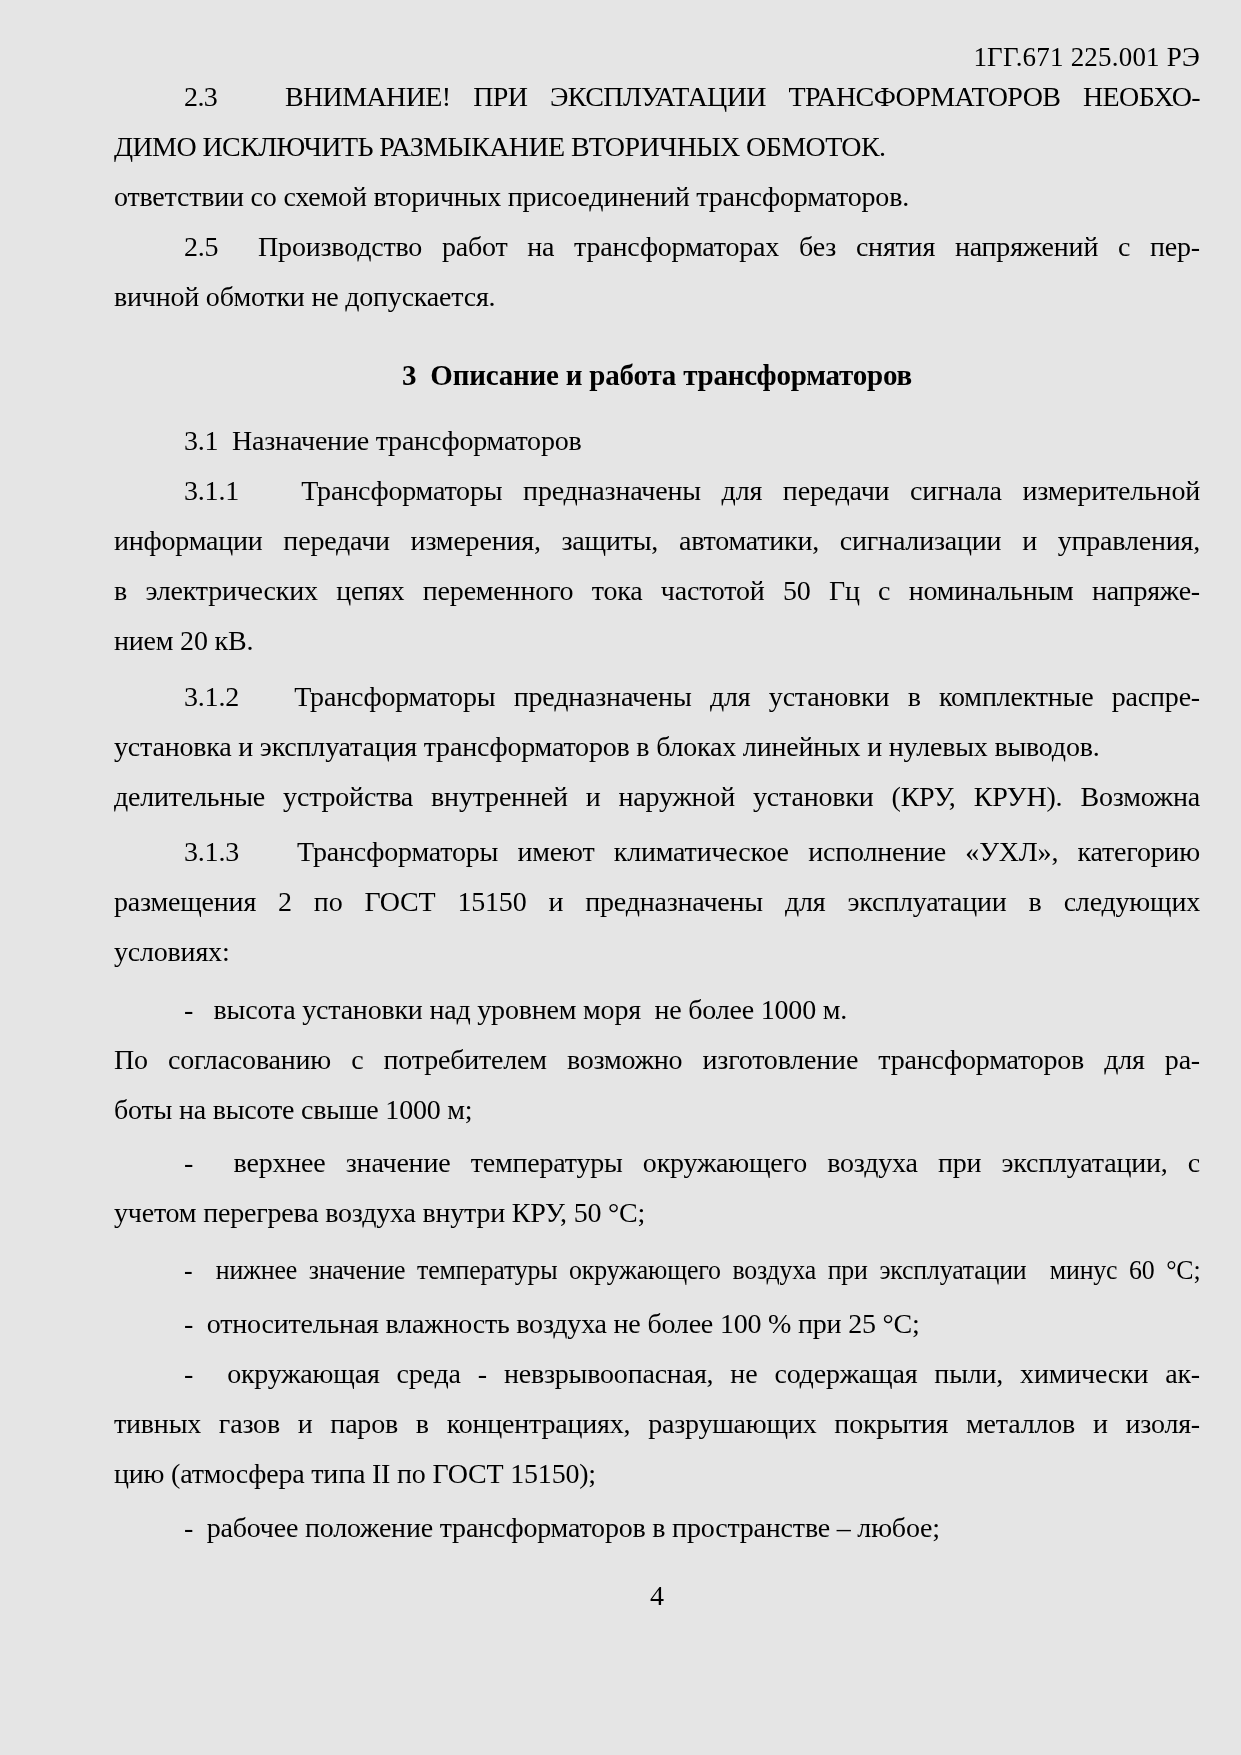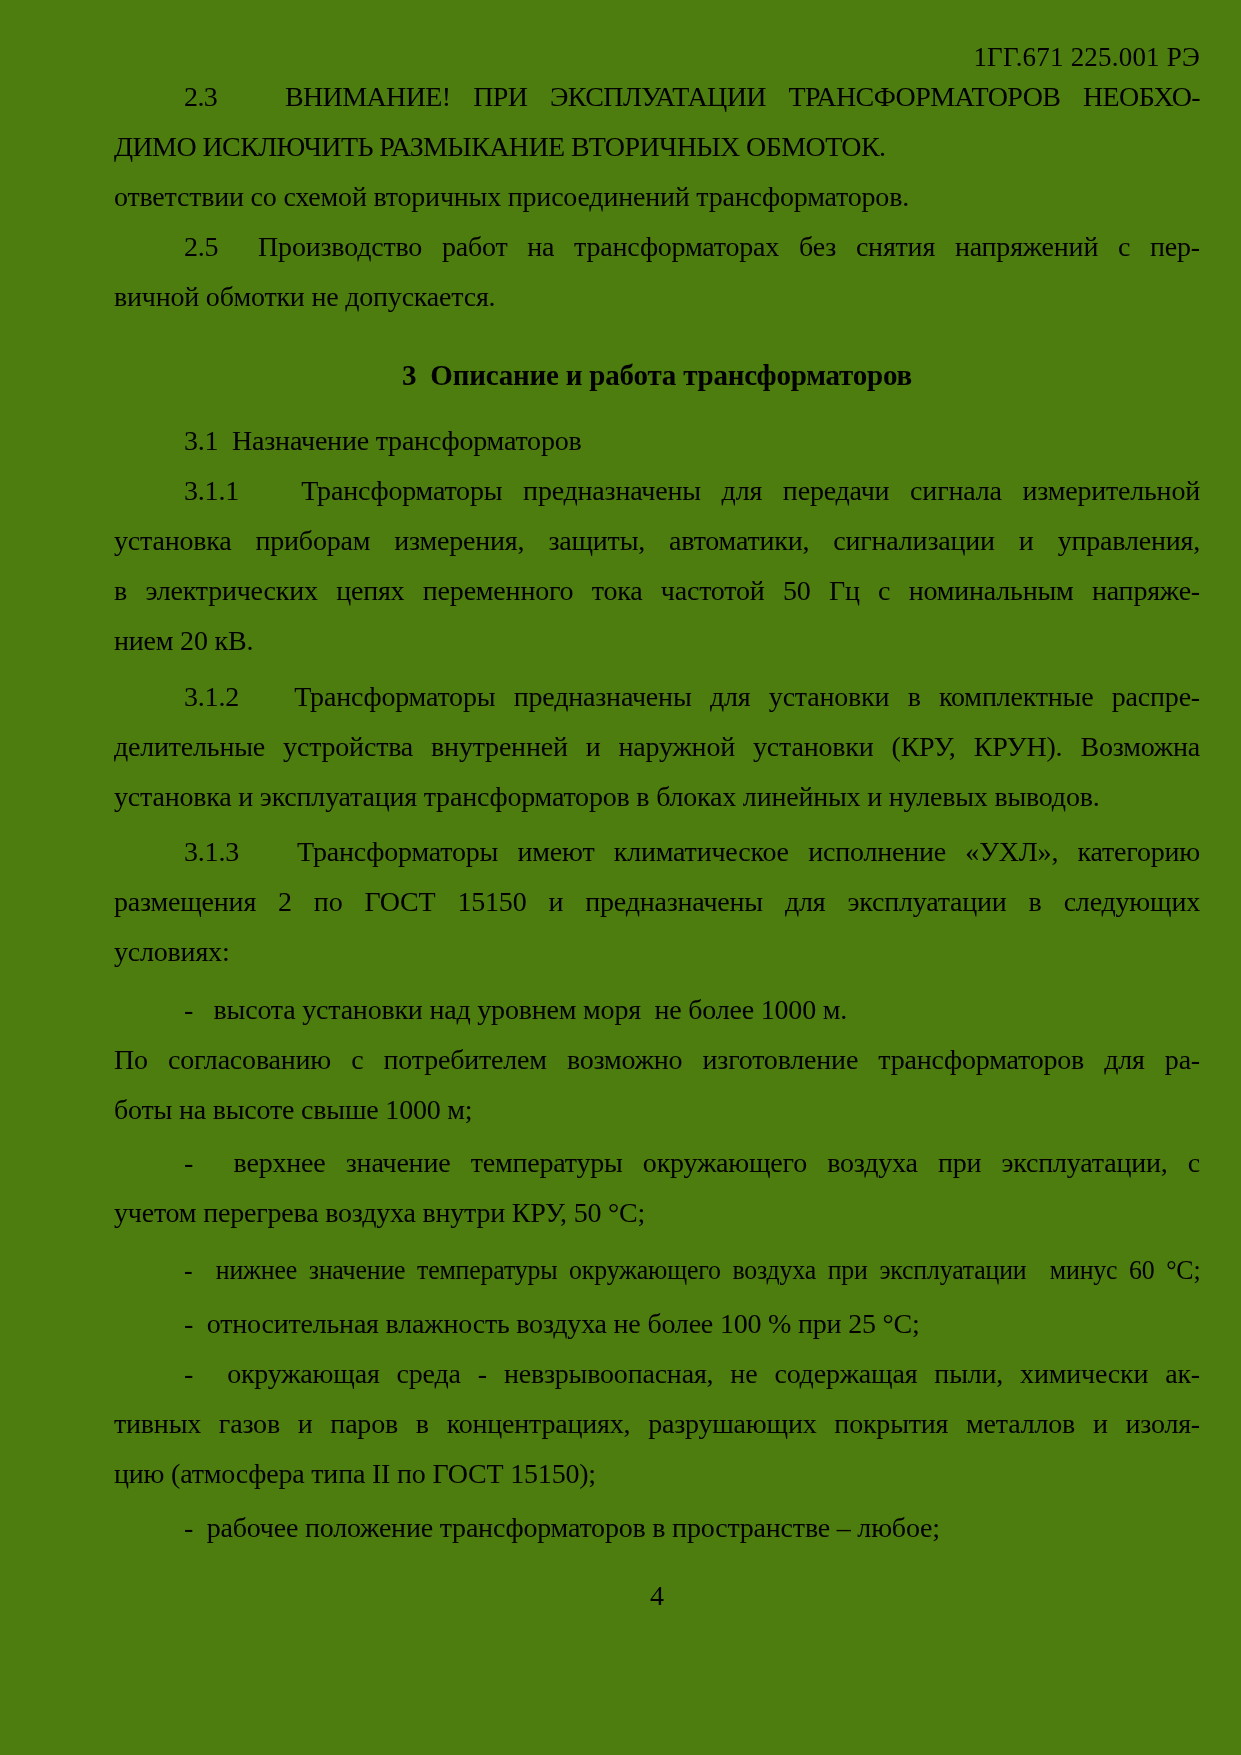--- a/index.html
+++ b/index.html
@@ -1,20 +1,20 @@
 <!DOCTYPE html>
 <html lang="ru"><head>
 <meta charset="utf-8">
 <style>
   html, body { margin: 0; padding: 0; background: #ffffff; }
   .page {
     position: relative;
     width: 1241px;
     height: 1755px;
-    background: #4d7c0f;
+    background: #e5e5e5;
     color: #000000;
     font-family: "Liberation Serif", "DejaVu Serif", serif;
     font-size: 28px;
     overflow: hidden;
   }
   .content {
     position: absolute;
     left: 114px;
     top: 0;
     width: 1086px;
@@ -89,28 +89,28 @@
           <div class="line" data-name="text-line">вичной обмотки не допускается.</div>
         </div>
         <div class="block heading" data-name="section-heading">
           <div class="line" data-name="text-line">3&nbsp; Описание и работа трансформаторов</div>
         </div>
         <div class="block body" data-name="para-3-1">
           <div class="line indent" data-name="text-line">3.1&nbsp; Назначение трансформаторов</div>
         </div>
         <div class="block body" data-name="para-3-1-1">
           <div class="line indent justify" data-name="text-line">3.1.1&nbsp;&nbsp; Трансформаторы предназначены для передачи сигнала измерительной</div>
-          <div class="line justify" data-name="text-line">установка приборам измерения, защиты, автоматики, сигнализации и управления,</div>
+          <div class="line justify" data-name="text-line">информации передачи измерения, защиты, автоматики, сигнализации и управления,</div>
           <div class="line justify" data-name="text-line">в электрических цепях переменного тока частотой 50 Гц с номинальным напряже-</div>
           <div class="line" data-name="text-line">нием 20 кВ.</div>
         </div>
         <div class="block body" data-name="para-3-1-2">
           <div class="line indent justify" data-name="text-line">3.1.2&nbsp;&nbsp; Трансформаторы предназначены для установки в комплектные распре-</div>
+          <div class="line" data-name="text-line">установка и эксплуатация трансформаторов в блоках линейных и нулевых выводов.</div>
           <div class="line justify" data-name="text-line">делительные устройства внутренней и наружной установки (КРУ, КРУН). Возможна</div>
-          <div class="line" data-name="text-line">установка и эксплуатация трансформаторов в блоках линейных и нулевых выводов.</div>
         </div>
         <div class="block body" data-name="para-3-1-3">
           <div class="line indent justify" data-name="text-line">3.1.3&nbsp;&nbsp; Трансформаторы имеют климатическое исполнение «УХЛ», категорию</div>
           <div class="line justify" data-name="text-line">размещения 2 по ГОСТ 15150 и предназначены для эксплуатации в следующих</div>
           <div class="line" data-name="text-line">условиях:</div>
         </div>
         <div class="block body" data-name="item-altitude">
           <div class="line indent" data-name="text-line">-&nbsp;&nbsp; высота установки над уровнем моря&nbsp; не более 1000 м.</div>
         </div>
         <div class="block body" data-name="para-altitude-note">

